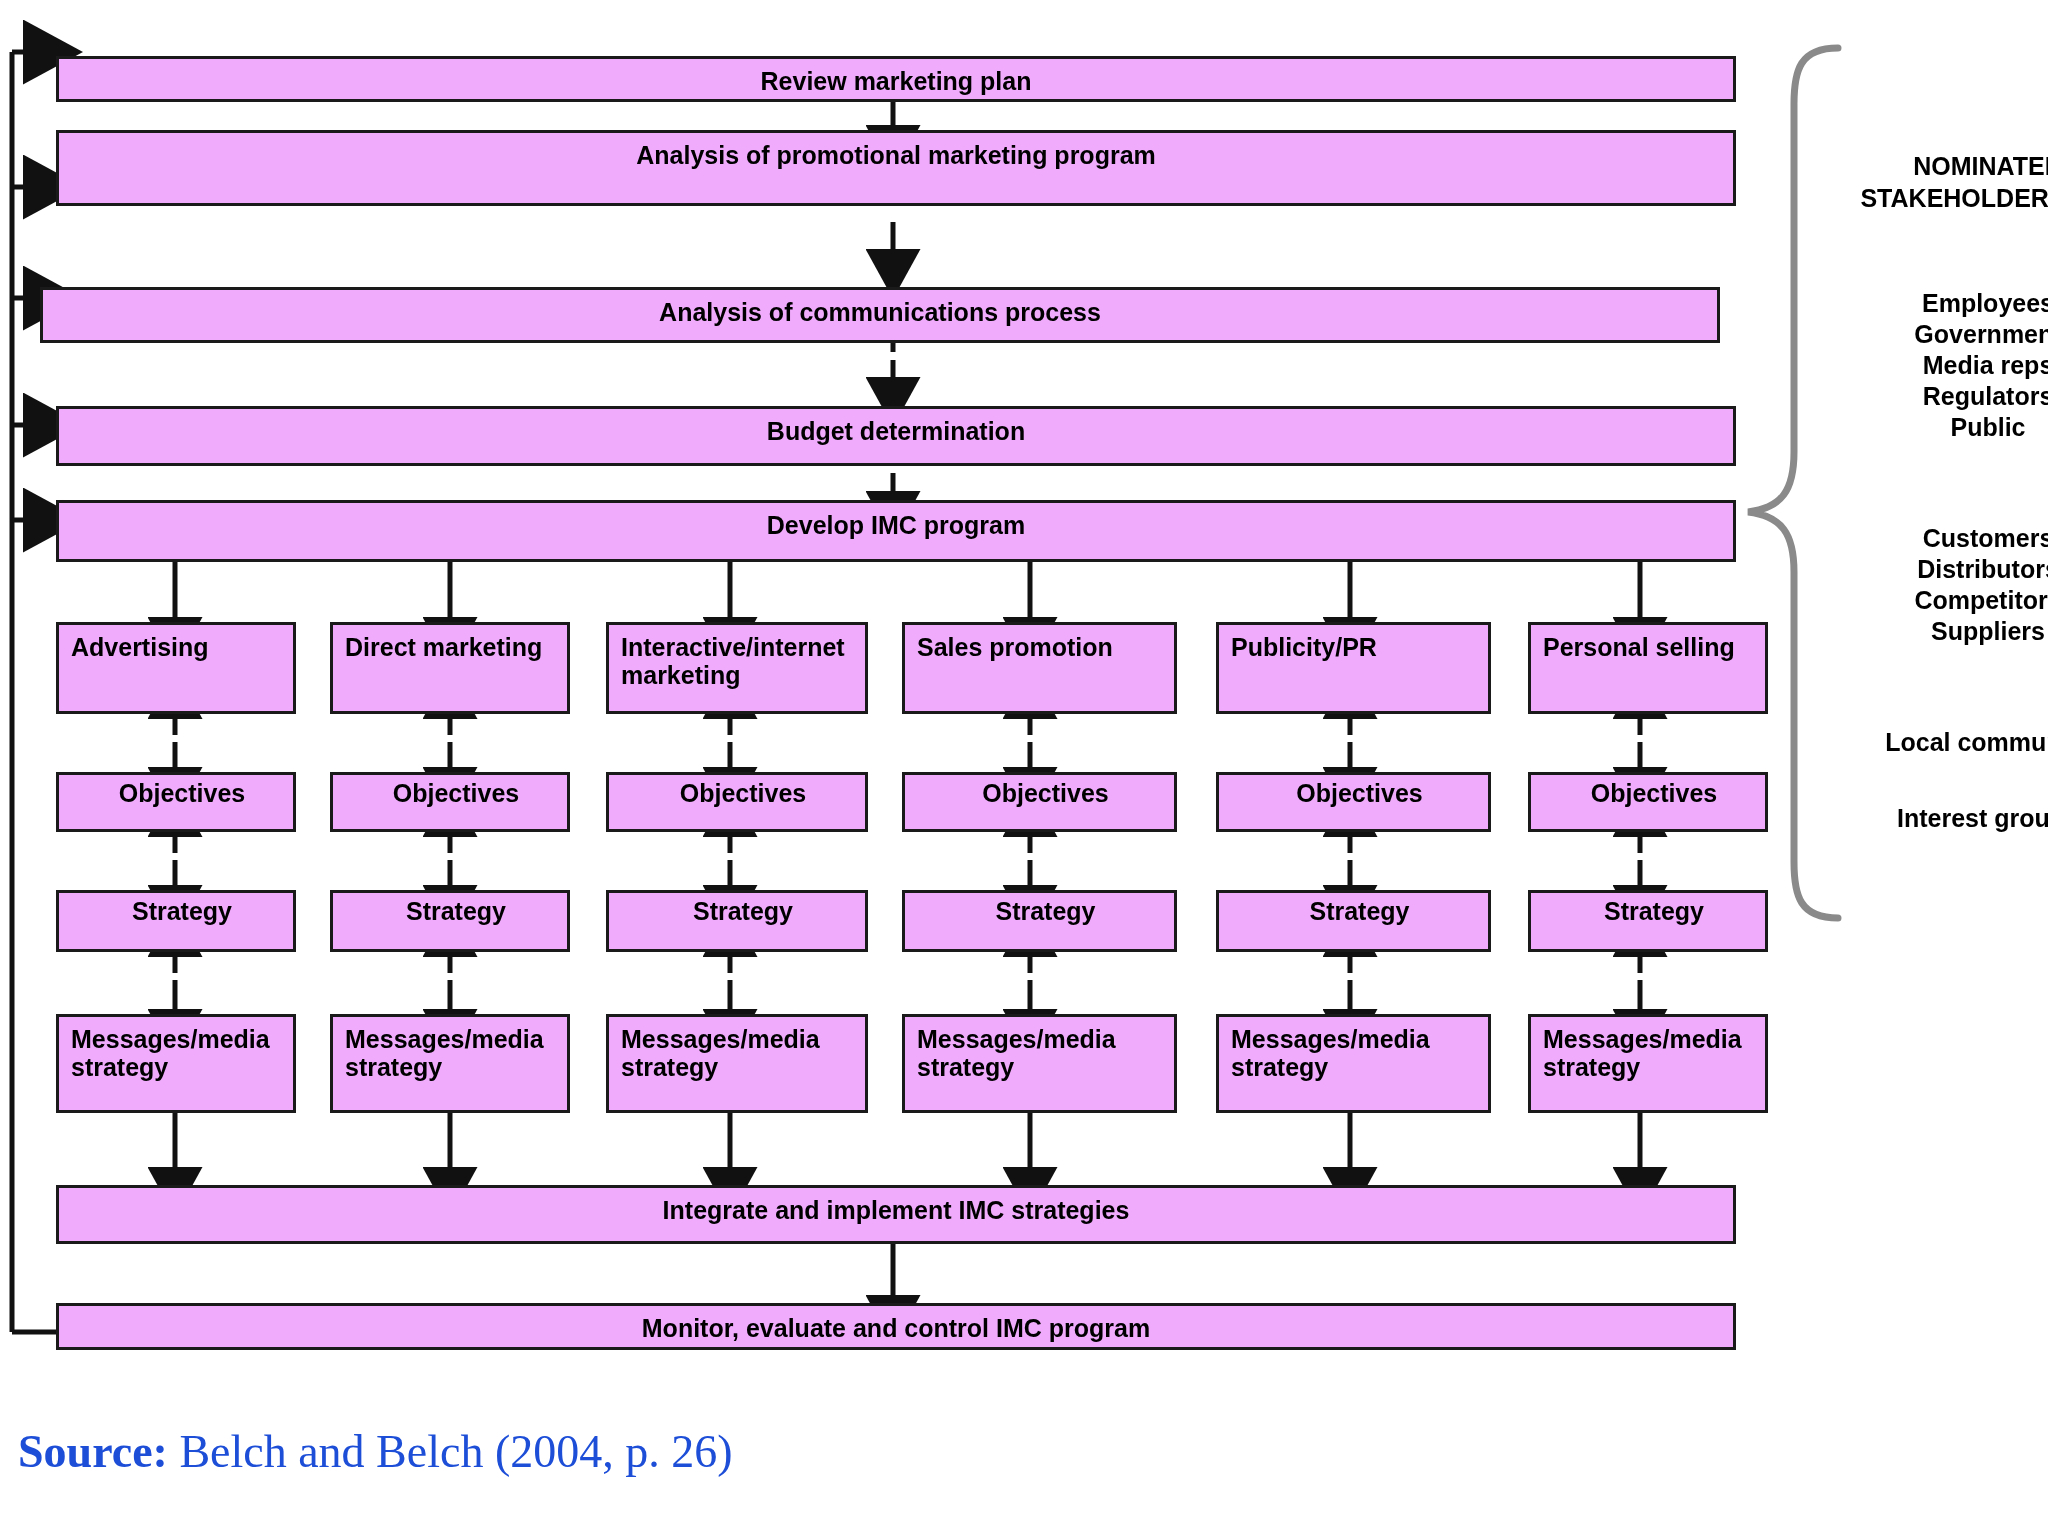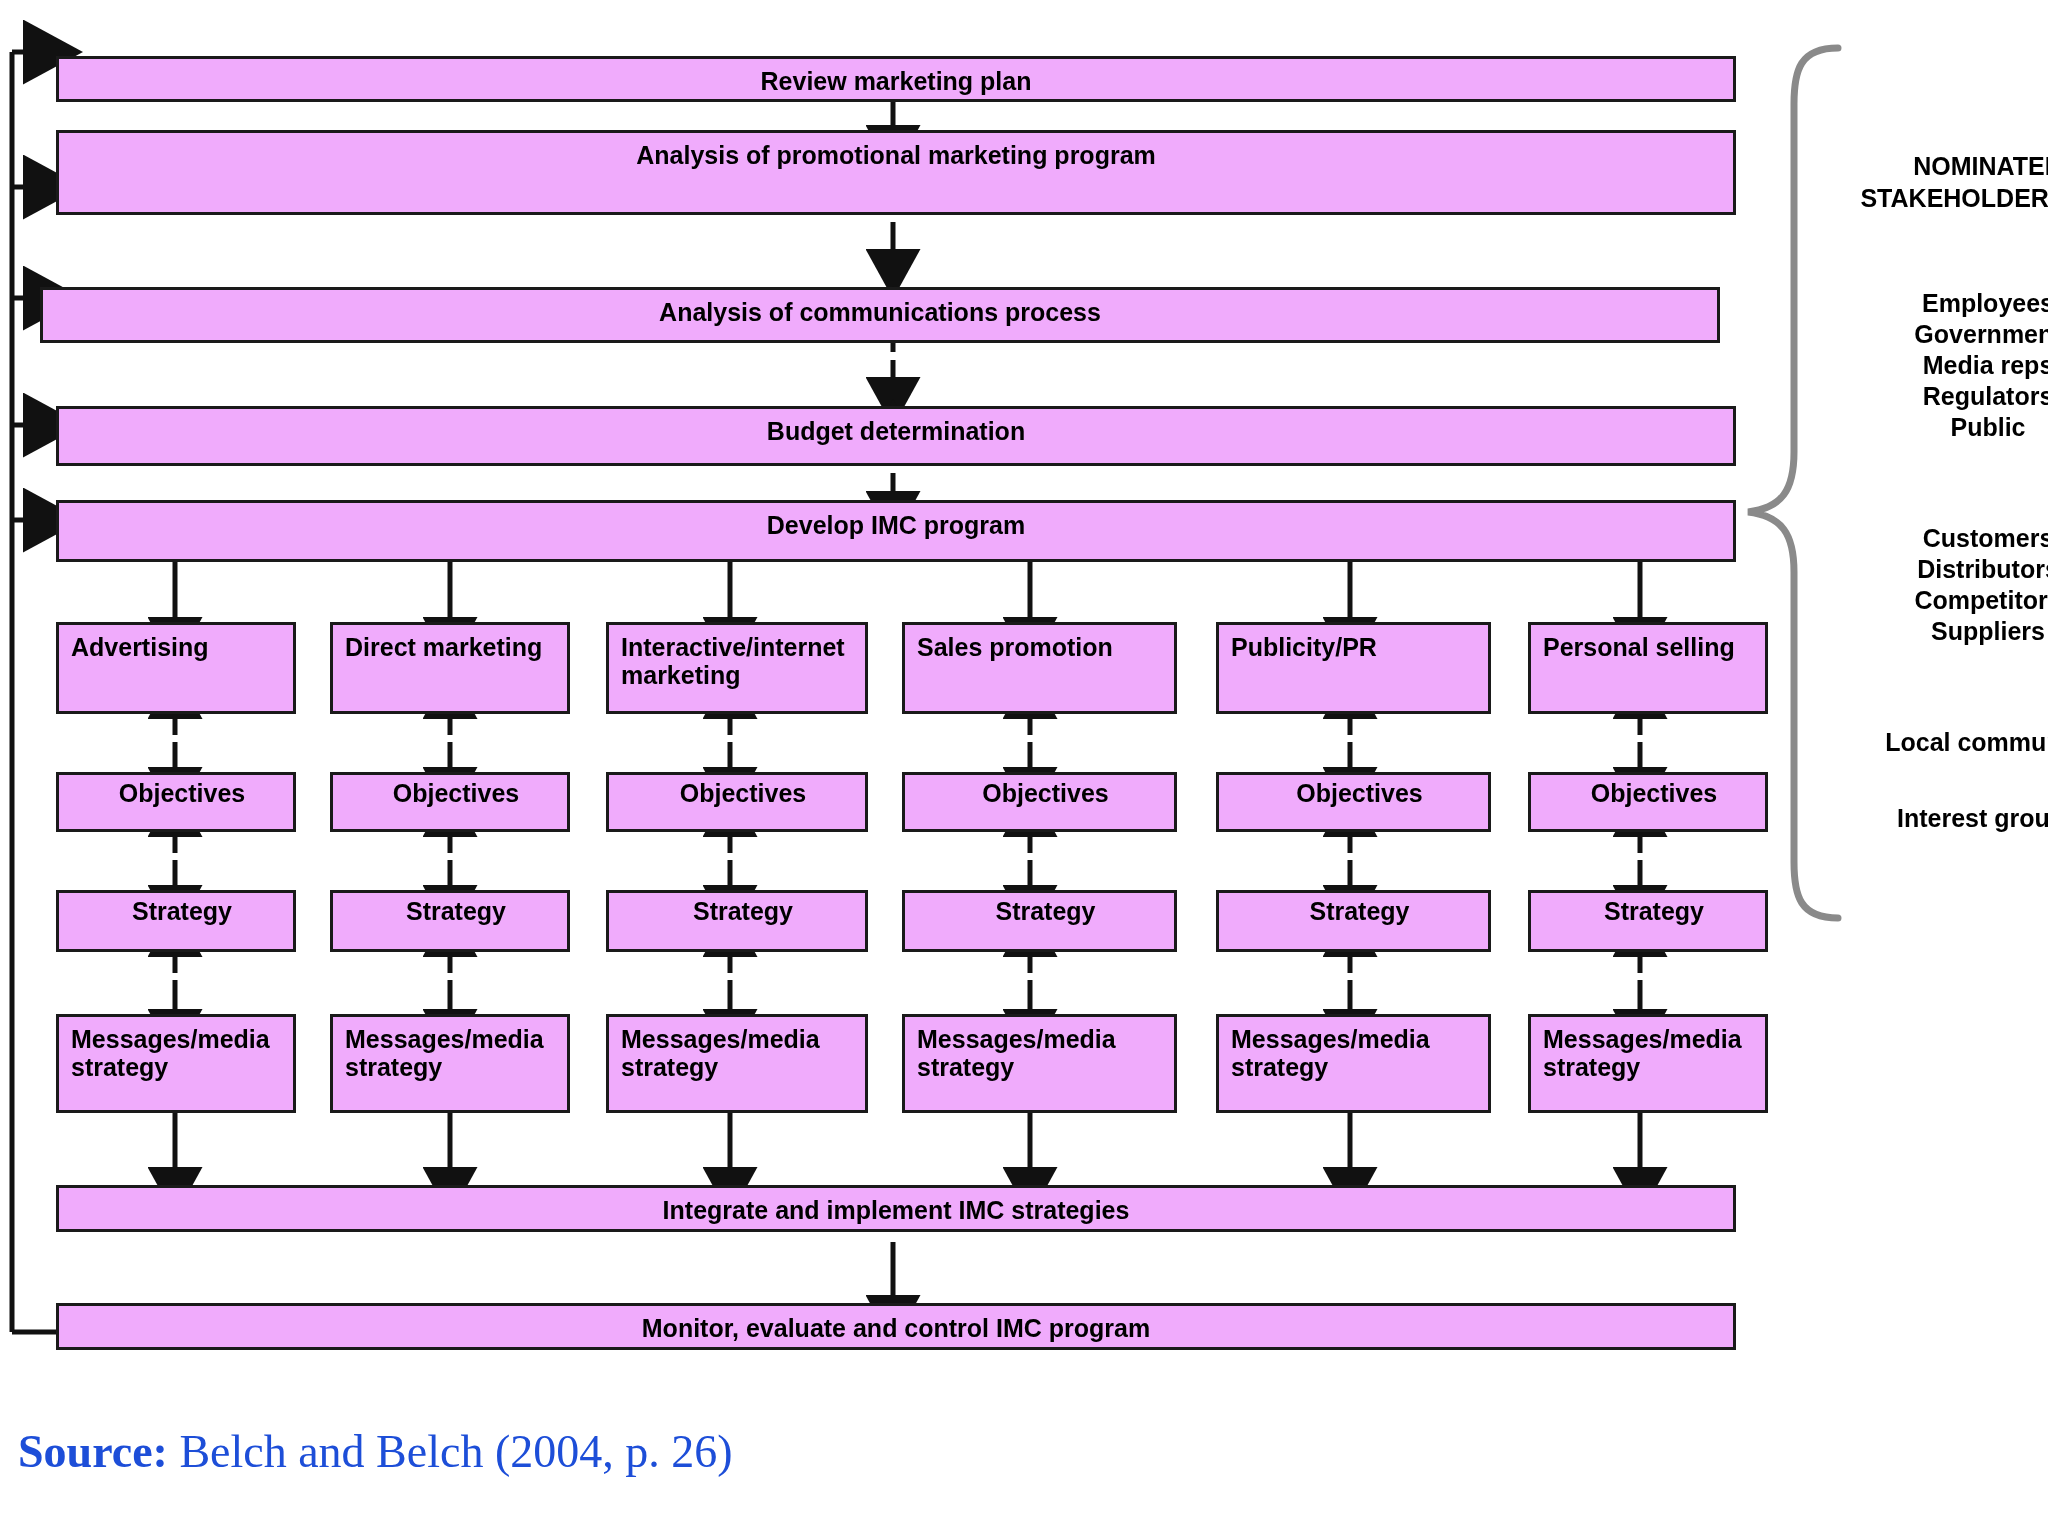--- a/index.html
+++ b/index.html
@@ -175,21 +175,21 @@
     </g>
 
     <g fill="none" stroke="#8a8a8a" stroke-width="7" stroke-linecap="round">
       <path d="M1838,48 C1800,48 1794,70 1794,104 L1794,452 C1794,490 1782,508 1748,512
                C1782,516 1794,534 1794,572 L1794,862 C1794,896 1800,918 1838,918"></path>
     </g>
   </svg>
 
   <div class="node wide" style="left:56px;  top:56px;   width:1680px; height:46px;">Review marketing plan</div>
 
-  <div class="node wide" style="left:56px;  top:130px;  width:1680px; height:85px;">Analysis of promotional marketing program</div>
+  <div class="node wide" style="left:56px;  top:130px;  width:1680px; height:76px;">Analysis of promotional marketing program</div>
 
   <div class="node wide" style="left:40px;  top:287px;  width:1680px; height:56px;">Analysis of communications process</div>
 
   <div class="node wide" style="left:56px;  top:406px;  width:1680px; height:60px;">Budget determination</div>
 
   <div class="node wide" style="left:56px;  top:500px;  width:1680px; height:62px;">Develop IMC program</div>
 
   <div class="node col" style="left:56px;   top:622px;  width:240px; height:92px;">Advertising</div>
   <div class="node small" style="left:56px;   top:772px;  width:240px; height:60px;">Objectives</div>
   <div class="node small" style="left:56px;   top:890px;  width:240px; height:62px;">Strategy</div>
@@ -213,21 +213,21 @@
   <div class="node col" style="left:1216px; top:622px;  width:275px; height:92px;">Publicity/PR</div>
   <div class="node small" style="left:1216px; top:772px;  width:275px; height:60px;">Objectives</div>
   <div class="node small" style="left:1216px; top:890px;  width:275px; height:62px;">Strategy</div>
   <div class="node col" style="left:1216px; top:1014px; width:275px; height:99px;">Messages/media strategy</div>
 
   <div class="node col" style="left:1528px; top:622px;  width:240px; height:92px;">Personal selling</div>
   <div class="node small" style="left:1528px; top:772px;  width:240px; height:60px;">Objectives</div>
   <div class="node small" style="left:1528px; top:890px;  width:240px; height:62px;">Strategy</div>
   <div class="node col" style="left:1528px; top:1014px; width:240px; height:99px;">Messages/media strategy</div>
 
-  <div class="node wide" style="left:56px; top:1185px; width:1680px; height:47px;">Integrate and implement IMC strategies</div>
+  <div class="node wide" style="left:56px; top:1185px; width:1680px; height:59px;">Integrate and implement IMC strategies</div>
 
   <div class="node wide" style="left:56px; top:1303px; width:1680px; height:47px;">Monitor, evaluate and control IMC program</div>
 
   <div class="stake title" style="left:1838px; top:150px;">
     <div>NOMINATED</div>
     <div>STAKEHOLDERS e.g.</div>
   </div>
 
   <div class="stake" style="left:1838px; top:288px;">
     <div>Employees</div>

